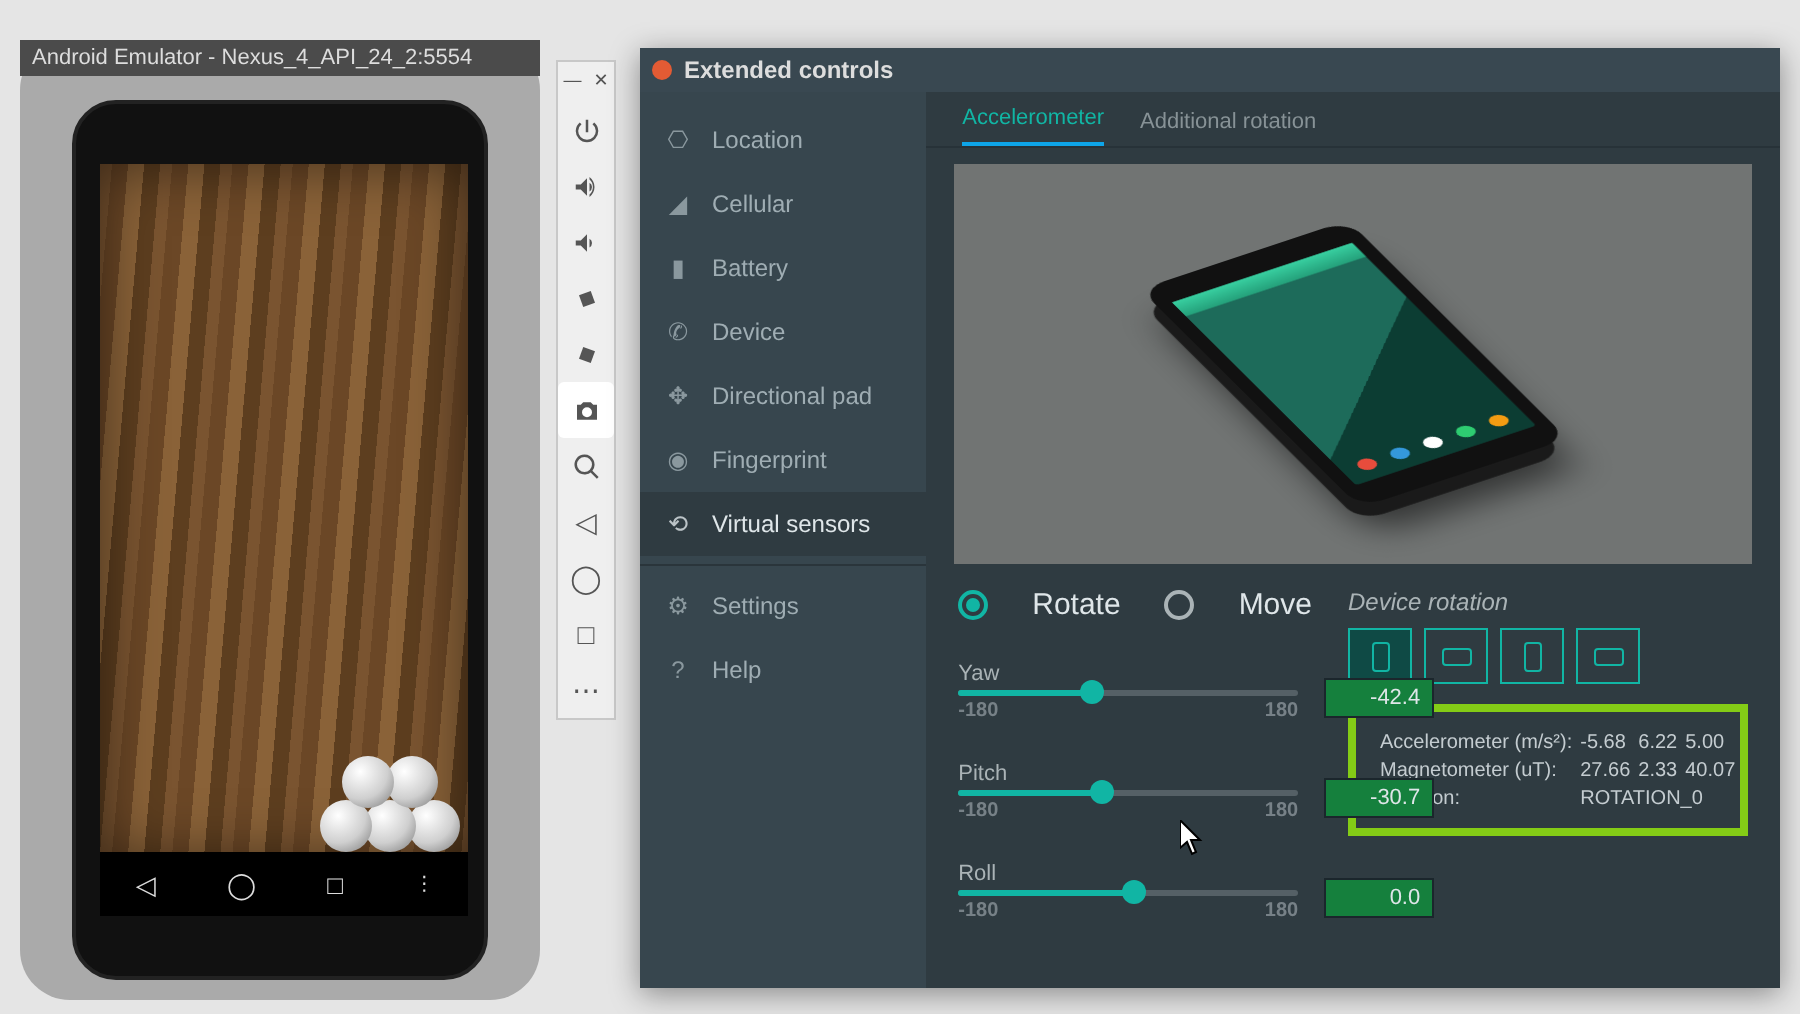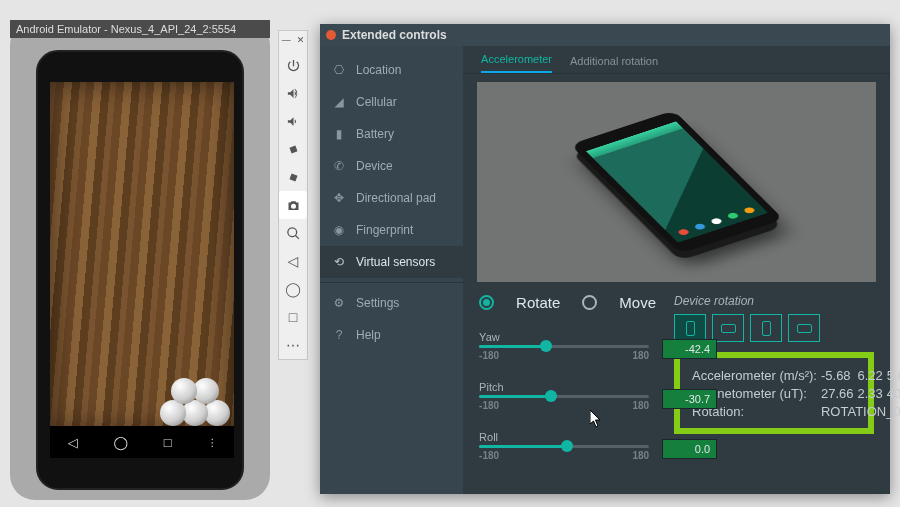--- a/index.html
+++ b/index.html
@@ -174,22 +174,22 @@
   .rot-btn{
     width:32px; height:28px; border:1px solid #11b5a4;
     display:flex; align-items:center; justify-content:center;
     cursor:pointer;
   }
   .rot-btn.active{ background:#0f4a45; }
   .rot-ic{ border:1.5px solid #11b5a4; }
   .rot-p{ width:9px; height:15px; border-radius:2px;}
   .rot-l{ width:15px; height:9px; border-radius:2px;}
   .results{
-    border:6px solid #84cc16; padding:8px 10px;
-    font-size:13px; color:#c4ccd0;
+    border:4px solid #84cc16; padding:8px 10px;
+    font-size:10px; color:#c4ccd0;
   }
   .results table{ width:100%; border-collapse:collapse;}
   .results td{ padding:1.5px 2px; white-space:nowrap;}
   .results td.val{ text-align:left; }
   .cursor {
     position:absolute; left:590px; top:410px;
     width:12px; height:18px; z-index:50;
   }
 </style>
 </head>

